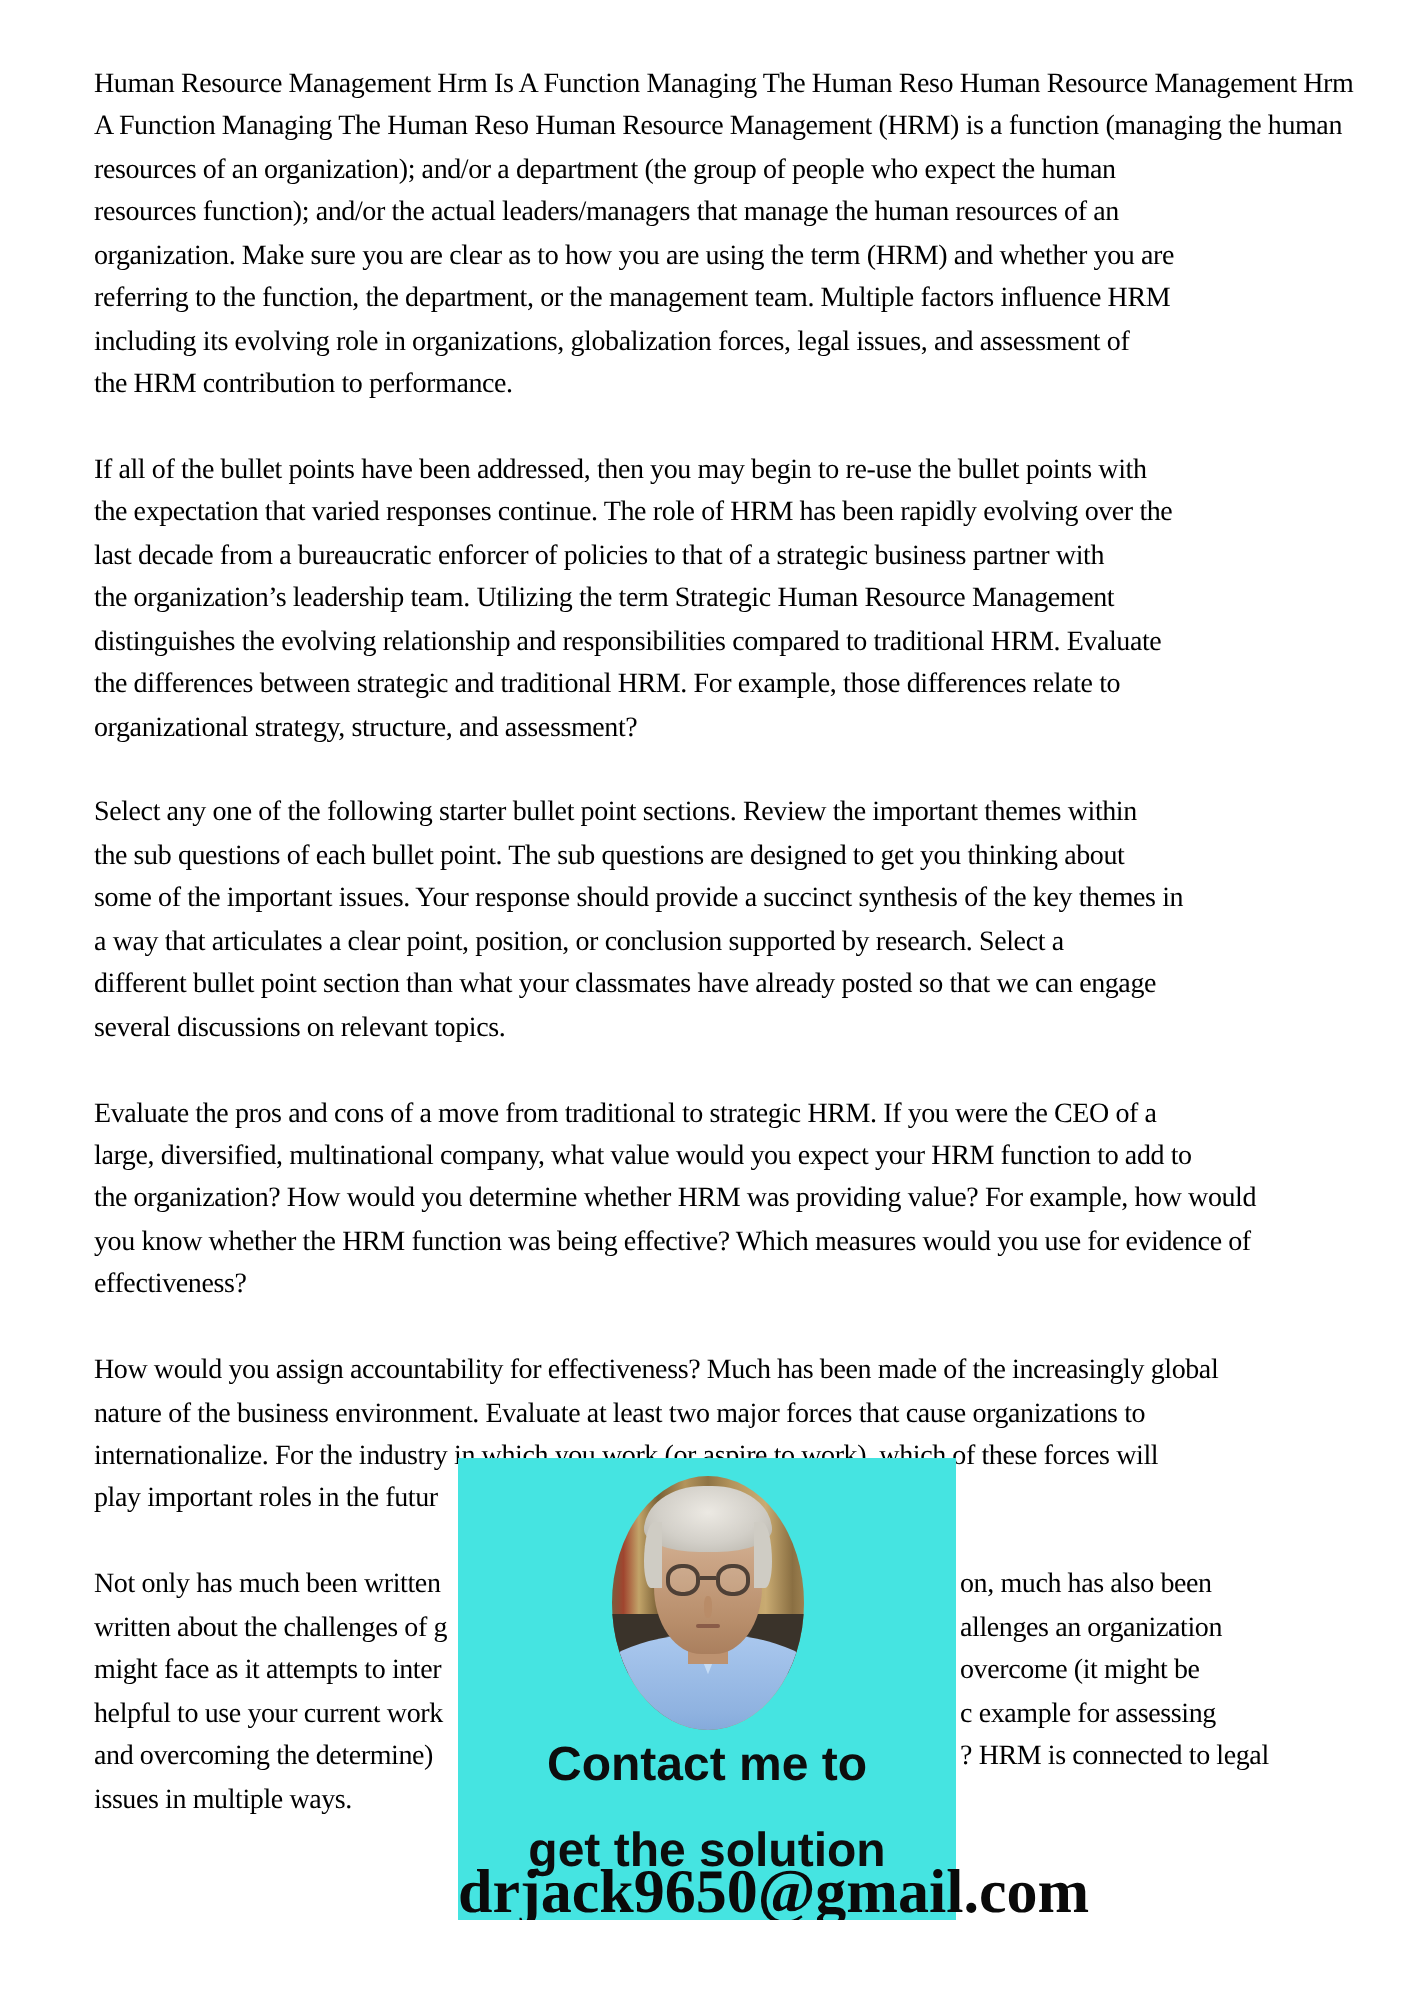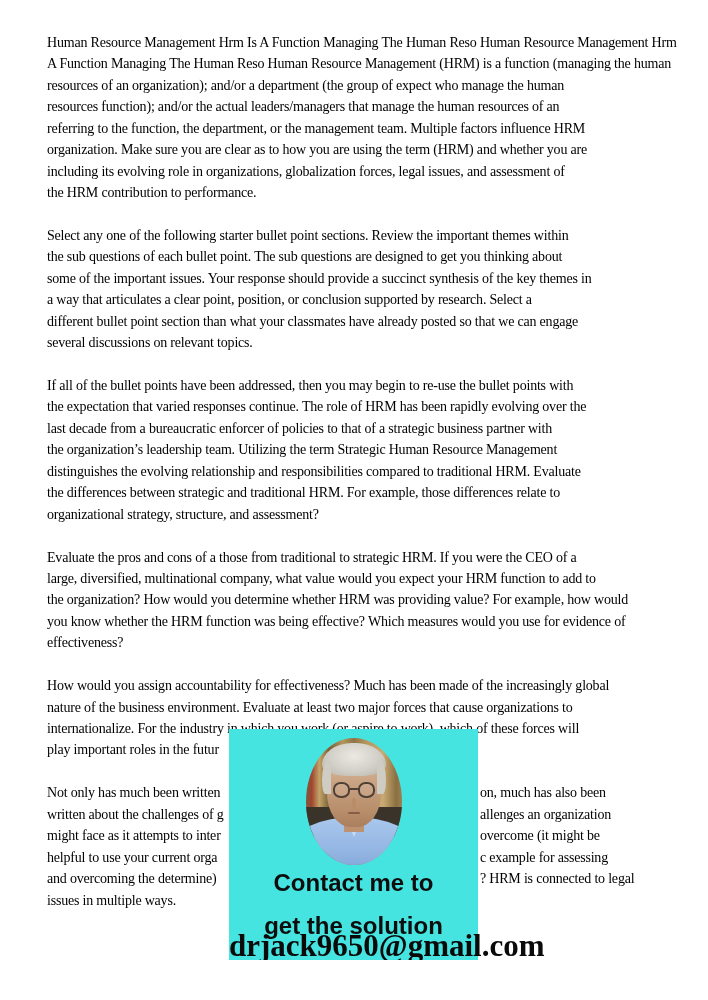--- a/index.html
+++ b/index.html
@@ -90,62 +90,62 @@
 </style>
 </head>
 <body>
 
 <div class="page" style="background: rgb(255, 255, 255);">
 
   <div class="doc" id="doc" style="color: rgb(0, 0, 0);">
       <div class="para">
         <div class="line">Human Resource Management Hrm Is A Function Managing The Human Reso Human Resource Management Hrm</div>
         <div class="line">A Function Managing The Human Reso Human Resource Management (HRM) is a function (managing the human</div>
-        <div class="line">resources of an organization); and/or a department (the group of expect who manage the human</div>
+        <div class="line">resources of an organization); and/or a department (the group of people who expect the human</div>
         <div class="line">resources function); and/or the actual leaders/managers that manage the human resources of an</div>
+        <div class="line">organization. Make sure you are clear as to how you are using the term (HRM) and whether you are</div>
         <div class="line">referring to the function, the department, or the management team. Multiple factors influence HRM</div>
-        <div class="line">organization. Make sure you are clear as to how you are using the term (HRM) and whether you are</div>
         <div class="line">including its evolving role in organizations, globalization forces, legal issues, and assessment of</div>
         <div class="line">the HRM contribution to performance.</div>
-      </div>
-      <div class="para">
-        <div class="line">Select any one of the following starter bullet point sections. Review the important themes within</div>
-        <div class="line">the sub questions of each bullet point. The sub questions are designed to get you thinking about</div>
-        <div class="line">some of the important issues. Your response should provide a succinct synthesis of the key themes in</div>
-        <div class="line">a way that articulates a clear point, position, or conclusion supported by research. Select a</div>
-        <div class="line">different bullet point section than what your classmates have already posted so that we can engage</div>
-        <div class="line">several discussions on relevant topics.</div>
       </div>
       <div class="para">
         <div class="line">If all of the bullet points have been addressed, then you may begin to re-use the bullet points with</div>
         <div class="line">the expectation that varied responses continue. The role of HRM has been rapidly evolving over the</div>
         <div class="line">last decade from a bureaucratic enforcer of policies to that of a strategic business partner with</div>
         <div class="line">the organization’s leadership team. Utilizing the term Strategic Human Resource Management</div>
         <div class="line">distinguishes the evolving relationship and responsibilities compared to traditional HRM. Evaluate</div>
         <div class="line">the differences between strategic and traditional HRM. For example, those differences relate to</div>
         <div class="line">organizational strategy, structure, and assessment?</div>
       </div>
       <div class="para">
-        <div class="line">Evaluate the pros and cons of a those from traditional to strategic HRM. If you were the CEO of a</div>
+        <div class="line">Select any one of the following starter bullet point sections. Review the important themes within</div>
+        <div class="line">the sub questions of each bullet point. The sub questions are designed to get you thinking about</div>
+        <div class="line">some of the important issues. Your response should provide a succinct synthesis of the key themes in</div>
+        <div class="line">a way that articulates a clear point, position, or conclusion supported by research. Select a</div>
+        <div class="line">different bullet point section than what your classmates have already posted so that we can engage</div>
+        <div class="line">several discussions on relevant topics.</div>
+      </div>
+      <div class="para">
+        <div class="line">Evaluate the pros and cons of a move from traditional to strategic HRM. If you were the CEO of a</div>
         <div class="line">large, diversified, multinational company, what value would you expect your HRM function to add to</div>
         <div class="line">the organization? How would you determine whether HRM was providing value? For example, how would</div>
         <div class="line">you know whether the HRM function was being effective? Which measures would you use for evidence of</div>
         <div class="line">effectiveness?</div>
       </div>
       <div class="para">
         <div class="line">How would you assign accountability for effectiveness? Much has been made of the increasingly global</div>
         <div class="line">nature of the business environment. Evaluate at least two major forces that cause organizations to</div>
         <div class="line">internationalize. For the industry in which you work (or aspire to work), which of these forces will</div>
         <div class="line">play important roles in the futur</div>
       </div>
       <div class="para">
         <div class="line"><span>Not only has much been written</span><span class="frag-right">on, much has also been</span></div>
         <div class="line"><span>written about the challenges of g</span><span class="frag-right">allenges an organization</span></div>
         <div class="line"><span>might face as it attempts to inter</span><span class="frag-right">overcome (it might be</span></div>
-        <div class="line"><span>helpful to use your current orga</span><span class="frag-right">c example for assessing</span></div>
+        <div class="line"><span>helpful to use your current work</span><span class="frag-right">c example for assessing</span></div>
         <div class="line"><span>and overcoming the determine)</span><span class="frag-right">? HRM is connected to legal</span></div>
         <div class="line">issues in multiple ways.</div>
       </div>
     </div>
 
   <div class="card" id="card">
     <div class="card-bg" style="background: rgb(69, 228, 225);"></div>
     <div class="photo">
       <div class="photo-band"></div>
       <div class="photo-shirt"></div>

